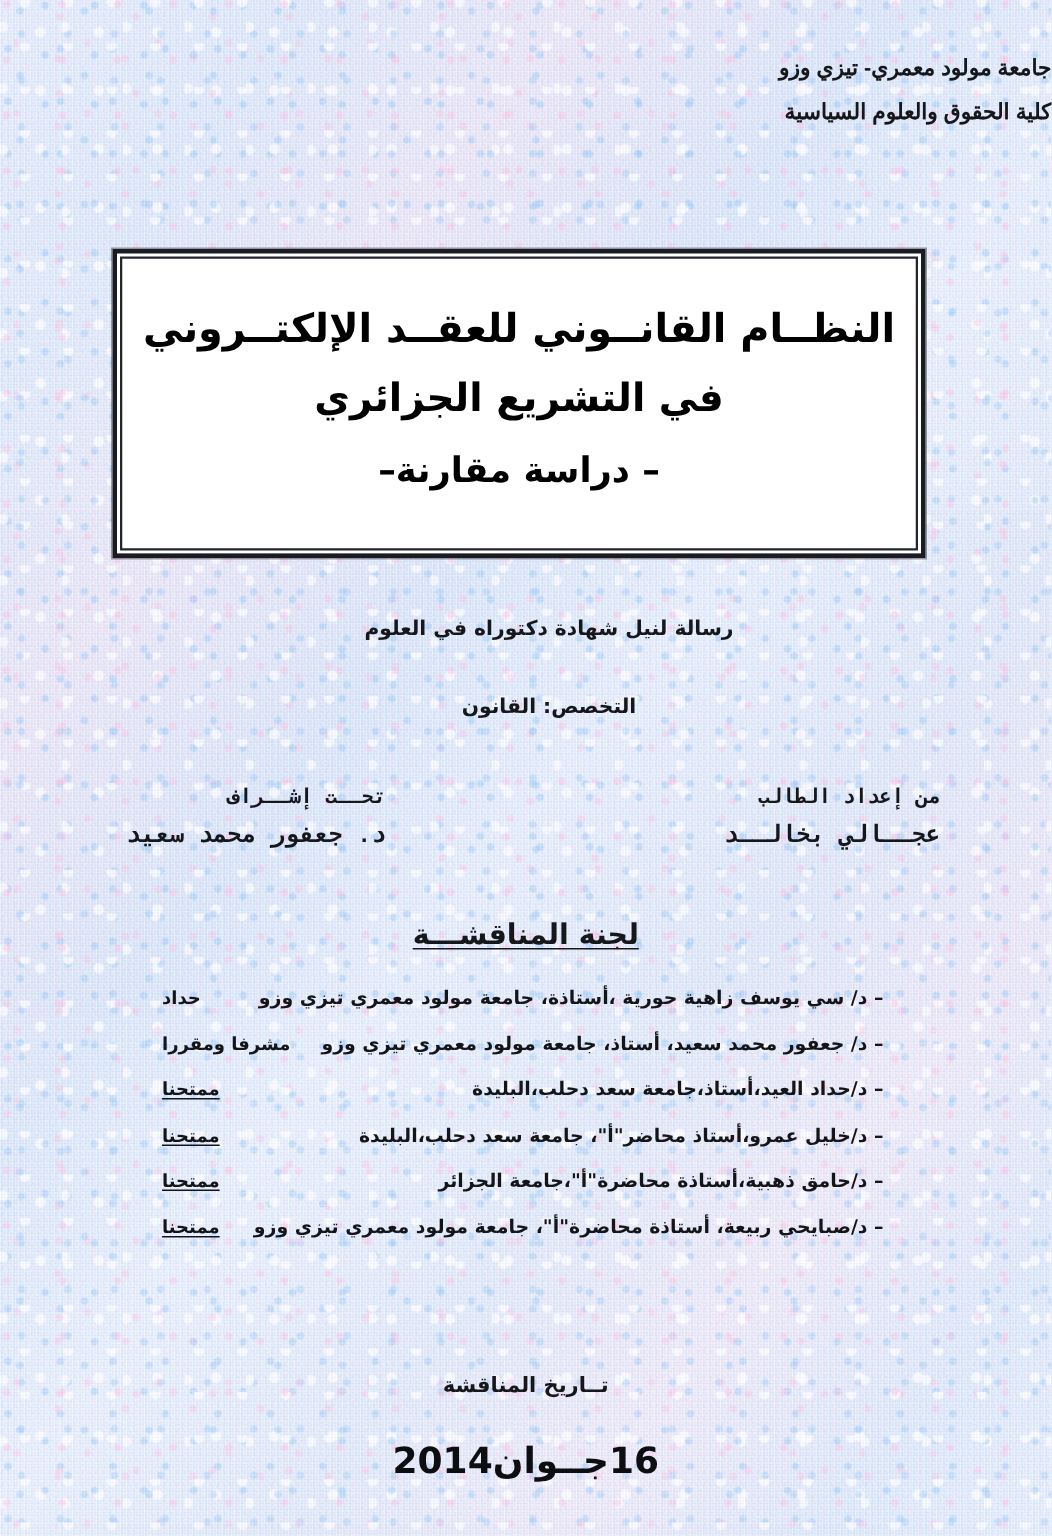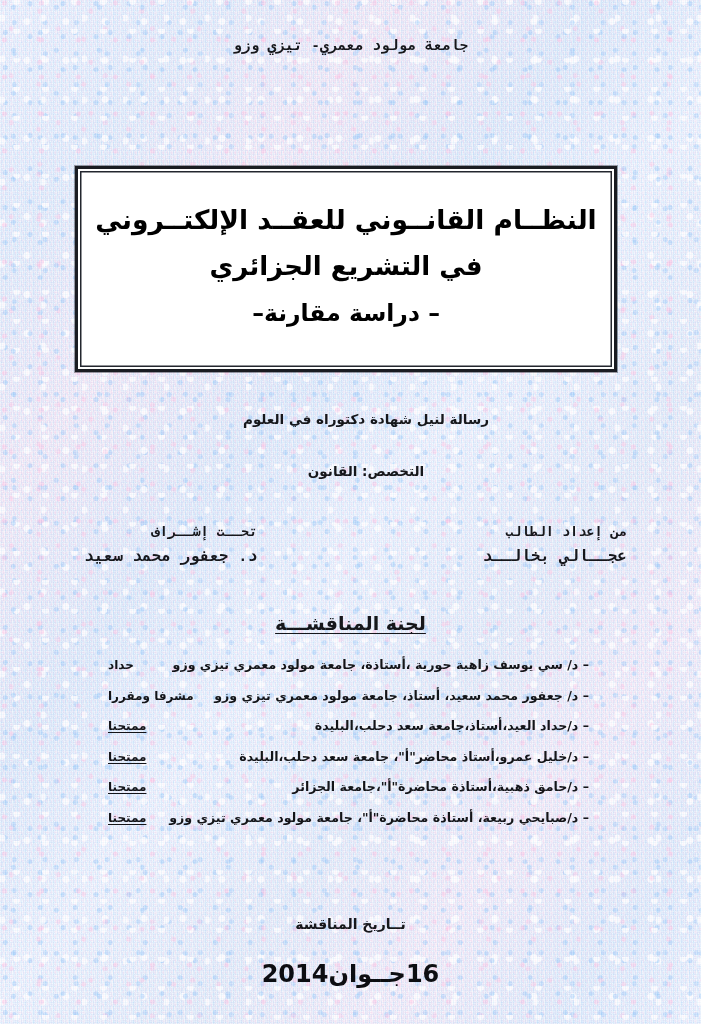--- a/index.html
+++ b/index.html
@@ -71,25 +71,26 @@
 
   .layer { position: absolute; left: 0; right: 0; }
 
   
   #header {
     top: 32px;
     text-align: center;
     color: #16171b;
   }
   #header .line {
-    font-family: Liberation Mono, monospace;
+    font-family: Liberation Sans, sans-serif;
     font-weight: bold;
     font-size: 14.5px;
     line-height: 29px;
     letter-spacing: .2px;
+    text-align: right;
   }
 
   
   #title-box {
     position: absolute;
     top: 166px;
     left: 75px;
     width: 542px;
     height: 206px;
     box-sizing: border-box;
@@ -232,20 +233,21 @@
 </style>
 </head>
 <body>
 
 <div id="page">
 
   <div id="paper-noise"></div>
 
   <div class="layer" id="header">
     <div class="line">جامعة مولود معمري- تيزي وزو</div>
+    <div class="line">كلية الحقوق والعلوم السياسية</div>
   </div>
 
   <div id="title-box">
     <div class="inner">
       <div class="title-line-1">النظــام القانــوني للعقــد الإلكتــروني</div>
       <div class="title-line-2">في التشريع الجزائري</div>
       <div class="title-line-3">– دراسة مقارنة–</div>
     </div>
   </div>
 

